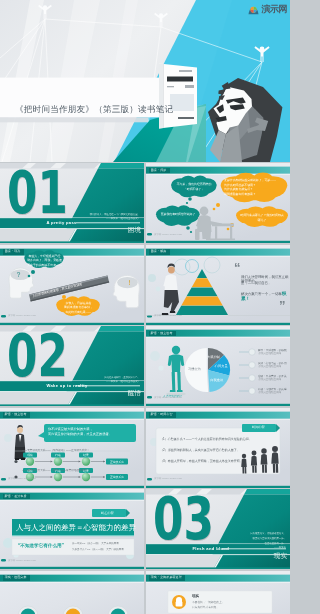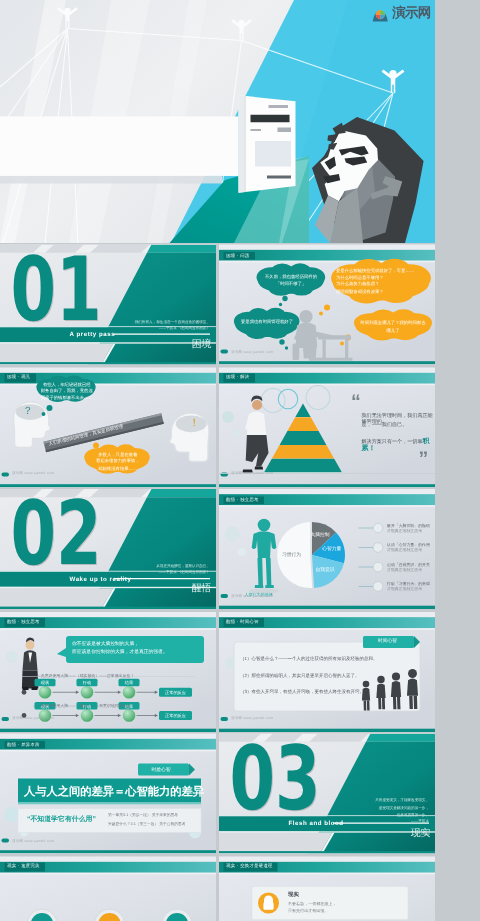--- a/index.html
+++ b/index.html
@@ -120,20 +120,21 @@
    <path d="M-1.5,-10 h3 v10 h-1 v-5.5 h-1 v5.5 h-1 z"></path>
    <path d="M-1.6,-9.6 L-7.6,-14.2 l1.1,-1.5 L0,-11 l6.5,-4.7 1.1,1.5 L1.6,-9.6 z"></path>
   </g>
   <g transform="translate(262,62) scale(1.0)">
    <circle cx="0" cy="-13" r="2.4"></circle>
    <path d="M-1.5,-10 h3 v10 h-1 v-5.5 h-1 v5.5 h-1 z"></path>
    <path d="M-1.6,-9.6 L-7.6,-14.2 l1.1,-1.5 L0,-11 l6.5,-4.7 1.1,1.5 L1.6,-9.6 z"></path>
   </g>
  </g>
 </svg>
+ <div class="tx t-sub">《把时间当作朋友》（第三版）读书笔记</div>
     </div>
 <div class="slide" style="left:0px;top:163px;width:144px;height:80px;">
  <svg width="144" height="80" viewBox="0 0 144 80">
   <defs>
    <linearGradient id="sg0" x1="0.1" y1="0" x2="0.7" y2="1">
     <stop offset="0" stop-color="#eaecef"></stop>
             <stop offset="0.45" stop-color="#e3e6ea"></stop>
             <stop offset="1" stop-color="#d4d9dd"></stop>
    </linearGradient>
    <linearGradient id="st0" x1="0.1" y1="0" x2="0.9" y2="1">
@@ -708,21 +709,21 @@
   <rect x="12" y="30" width="122" height="16" fill="#0e9a91"></rect>
   <rect x="12" y="46" width="122" height="1.2" fill="#6fcac4"></rect>
   <g>
    <rect x="92" y="20" width="34" height="8" rx="1" fill="#1fb0a6"></rect>
    <polygon points="126,28 130,24 126,20" fill="#17968e"></polygon>
   </g>
   <rect x="12" y="50" width="122" height="16" fill="#edf0f2" stroke="#dde2e6" stroke-width="0.4"></rect>
  </svg>
  <div class="hdrtab" style="left:2.6px;top:4.6px;"><span>醒悟 · 差异本质</span></div>
  <div class="sm" style="left:101px;top:21.6px;font-size:3.2px;color:#fff;">时差心智</div>
- <div class="sm" style="left:16px;top:34px;font-size:7.5px;color:#ffffff;font-weight:bold;">人与人之间的差异＝心智能力的差异</div>
+ <div class="sm" style="left:16px;top:34px;font-size:7.5px;color:#ffffff;font-weight:normal;">人与人之间的差异＝心智能力的差异</div>
  <div class="sm" style="left:18px;top:54px;font-size:4.6px;color:#14a096;font-weight:bold;">“不知道学它有什么用”</div>
  <div class="sm" style="left:72px;top:53px;font-size:2.5px;color:#6e767c;">第一章第3.1（第步一段） 关于未来的思考</div>
  <div class="sm" style="left:72px;top:59px;font-size:2.5px;color:#6e767c;">兴趣是什么？3.1（第三一段） 关于自我的思考</div>
  <div class="ftr" style="left:8px;top:69.8px;">演示网  www.yanshi.com</div>
 </div>
 <div class="slide" style="left:146px;top:489px;width:144px;height:80px;">
  <svg width="144" height="80" viewBox="0 0 144 80">
   <defs>
    <linearGradient id="sg2" x1="0.1" y1="0" x2="0.7" y2="1">
     <stop offset="0" stop-color="#eaecef"></stop>

